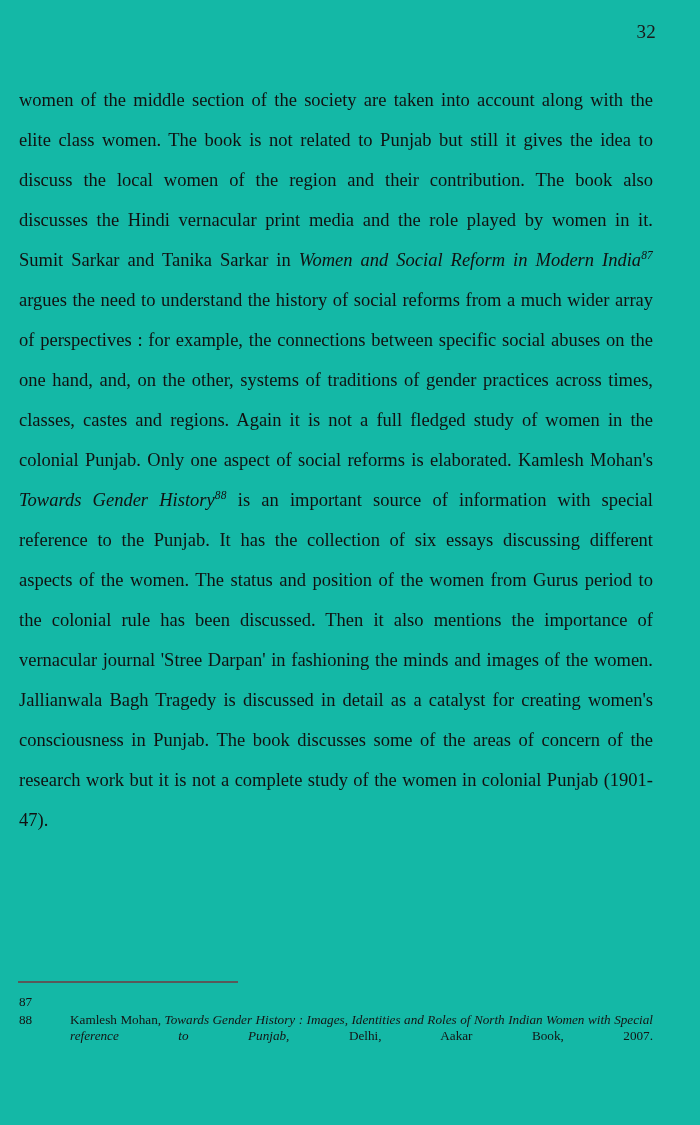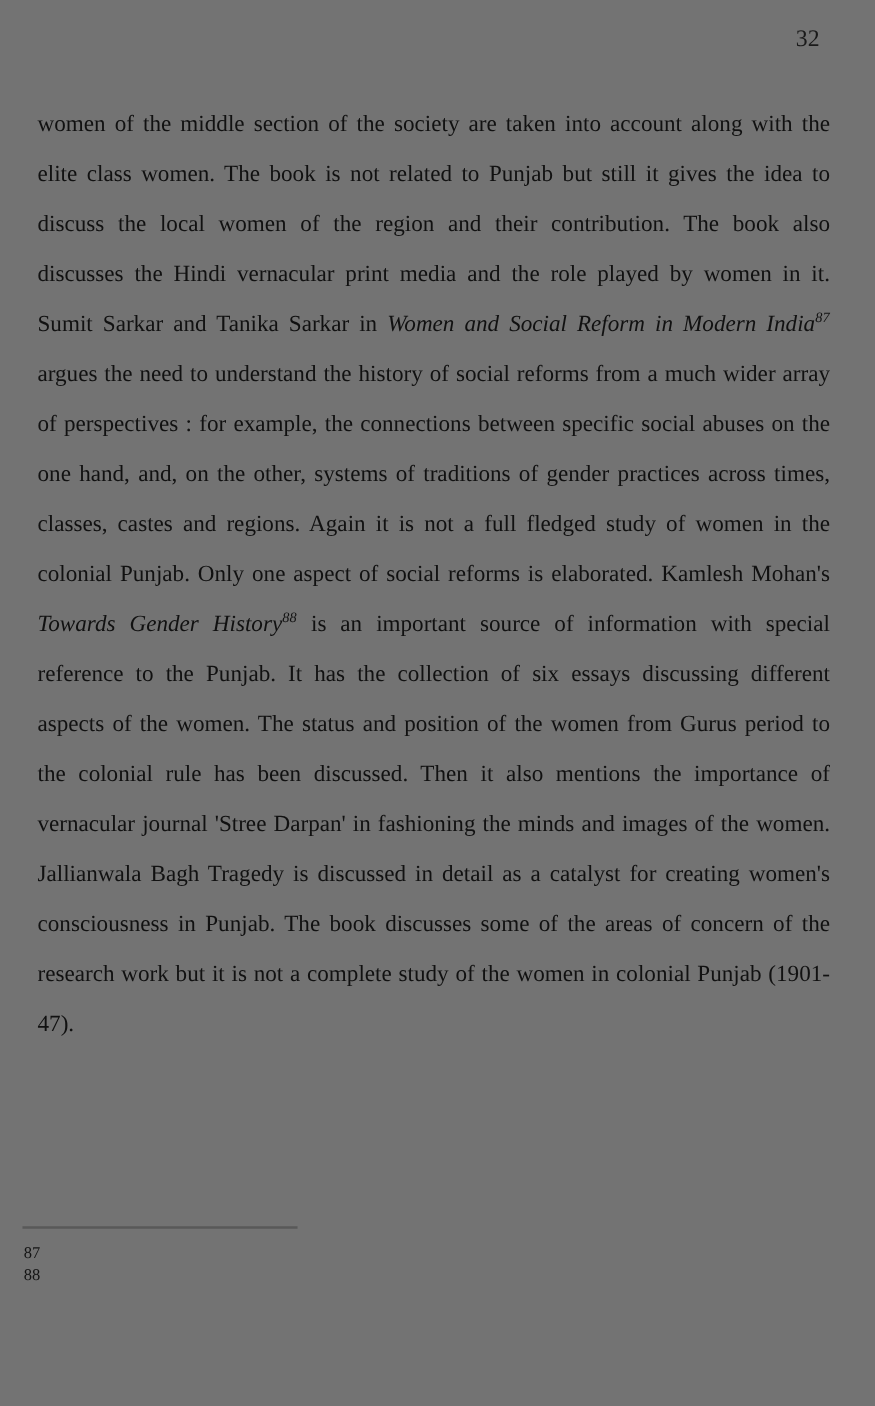--- a/index.html
+++ b/index.html
@@ -14,41 +14,41 @@
     font-family: "Liberation Serif", "DejaVu Serif", serif;
     color: #111111;
     overflow: hidden;
   }
 
   .page {
     position: absolute;
     top: 0; left: 0;
     width: 700px;
     height: 1125px;
-    background: #737373;
+    background: #14b8a6;
   }
 
   
   .page-number {
     position: absolute;
     top: 20px;
     left: 0;
     width: 656px;
     text-align: right;
     font-size: 19px;
     line-height: 24px;
     color: #1a1a1a;
     letter-spacing: 0.2px;
   }
 
   
   .body-column {
     position: absolute;
     top: 80px;
-    left: 30px;
+    left: 19px;
     width: 634px;
   }
 
   .body-paragraph {
     margin: 0;
     font-size: 18.5px;
     line-height: 40px;
     text-align: justify;
     text-justify: inter-word;
     color: #111111;
@@ -130,16 +130,17 @@
   </div>
 
   <div class="footnote-rule"></div>
 
   <div class="footnotes">
     <p class="footnote">
       <span class="footnote-num">87</span>
     </p>
     <p class="footnote">
       <span class="footnote-num">88</span>
+      <span class="footnote-text">Kamlesh Mohan, <span class="ital">Towards Gender History : Images, Identities and Roles of North Indian Women with Special reference to Punjab,</span> Delhi, Aakar Book, 2007.</span>
     </p>
   </div>
 
 </div>
 
 </body></html>

